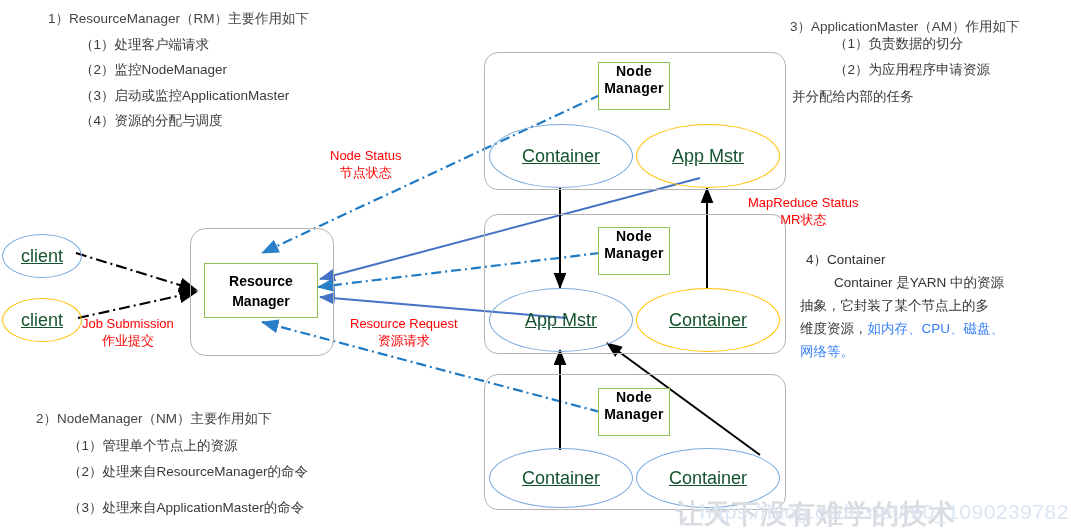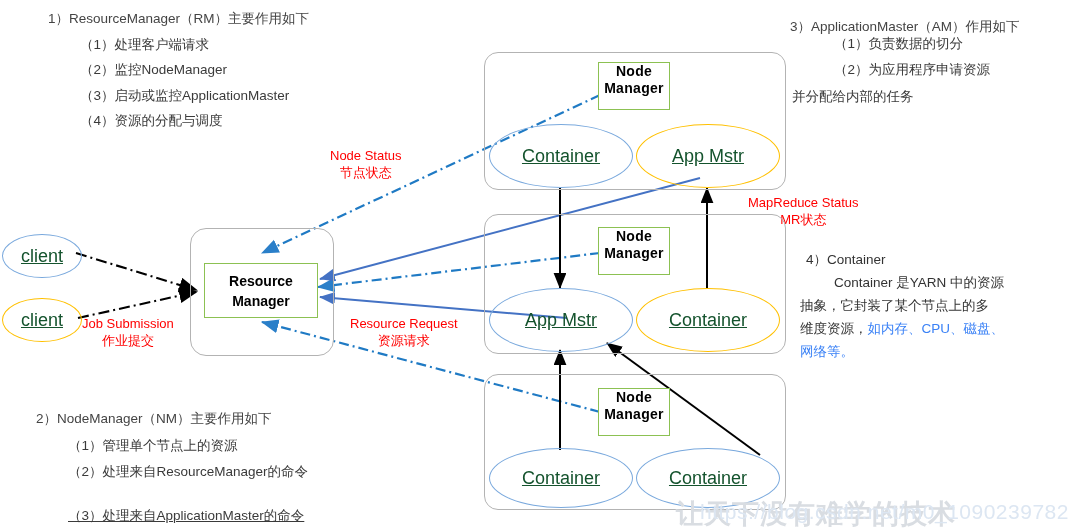--- a/index.html
+++ b/index.html
@@ -105,21 +105,21 @@
     <div class="li" style="margin-left:32px;margin-top:12px;">（1）处理客户端请求</div>
     <div class="li" style="margin-left:32px;margin-top:12px;">（2）监控NodeManager</div>
     <div class="li" style="margin-left:32px;margin-top:12px;">（3）启动或监控ApplicationMaster</div>
     <div class="li" style="margin-left:32px;margin-top:12px;">（4）资源的分配与调度</div>
   </div>
 
   <div class="txtblock" style="left:36px;top:412px;">
     <div class="hdr">2）NodeManager（NM）主要作用如下</div>
     <div class="li" style="margin-left:32px;margin-top:13px;">（1）管理单个节点上的资源</div>
     <div class="li" style="margin-left:32px;margin-top:13px;">（2）处理来自ResourceManager的命令</div>
-    <div class="li" style="margin-left:32px;margin-top:30px;text-decoration:underline;">（3）处理来自ApplicationMaster的命令</div>
+    <div class="li" style="margin-left:32px;margin-top:22px;">（3）处理来自ApplicationMaster的命令</div>
   </div>
 
   <div class="txtblock" style="left:790px;top:20px;">
     <div class="hdr">3）ApplicationMaster（AM）作用如下</div>
     <div class="li" style="margin-left:44px;margin-top:3px;">（1）负责数据的切分</div>
     <div class="li" style="margin-left:44px;margin-top:13px;">（2）为应用程序申请资源</div>
     <div class="li" style="margin-left:2px;margin-top:13px;">并分配给内部的任务</div>
   </div>
 
   <div class="note" style="left:806px;top:248px;">

